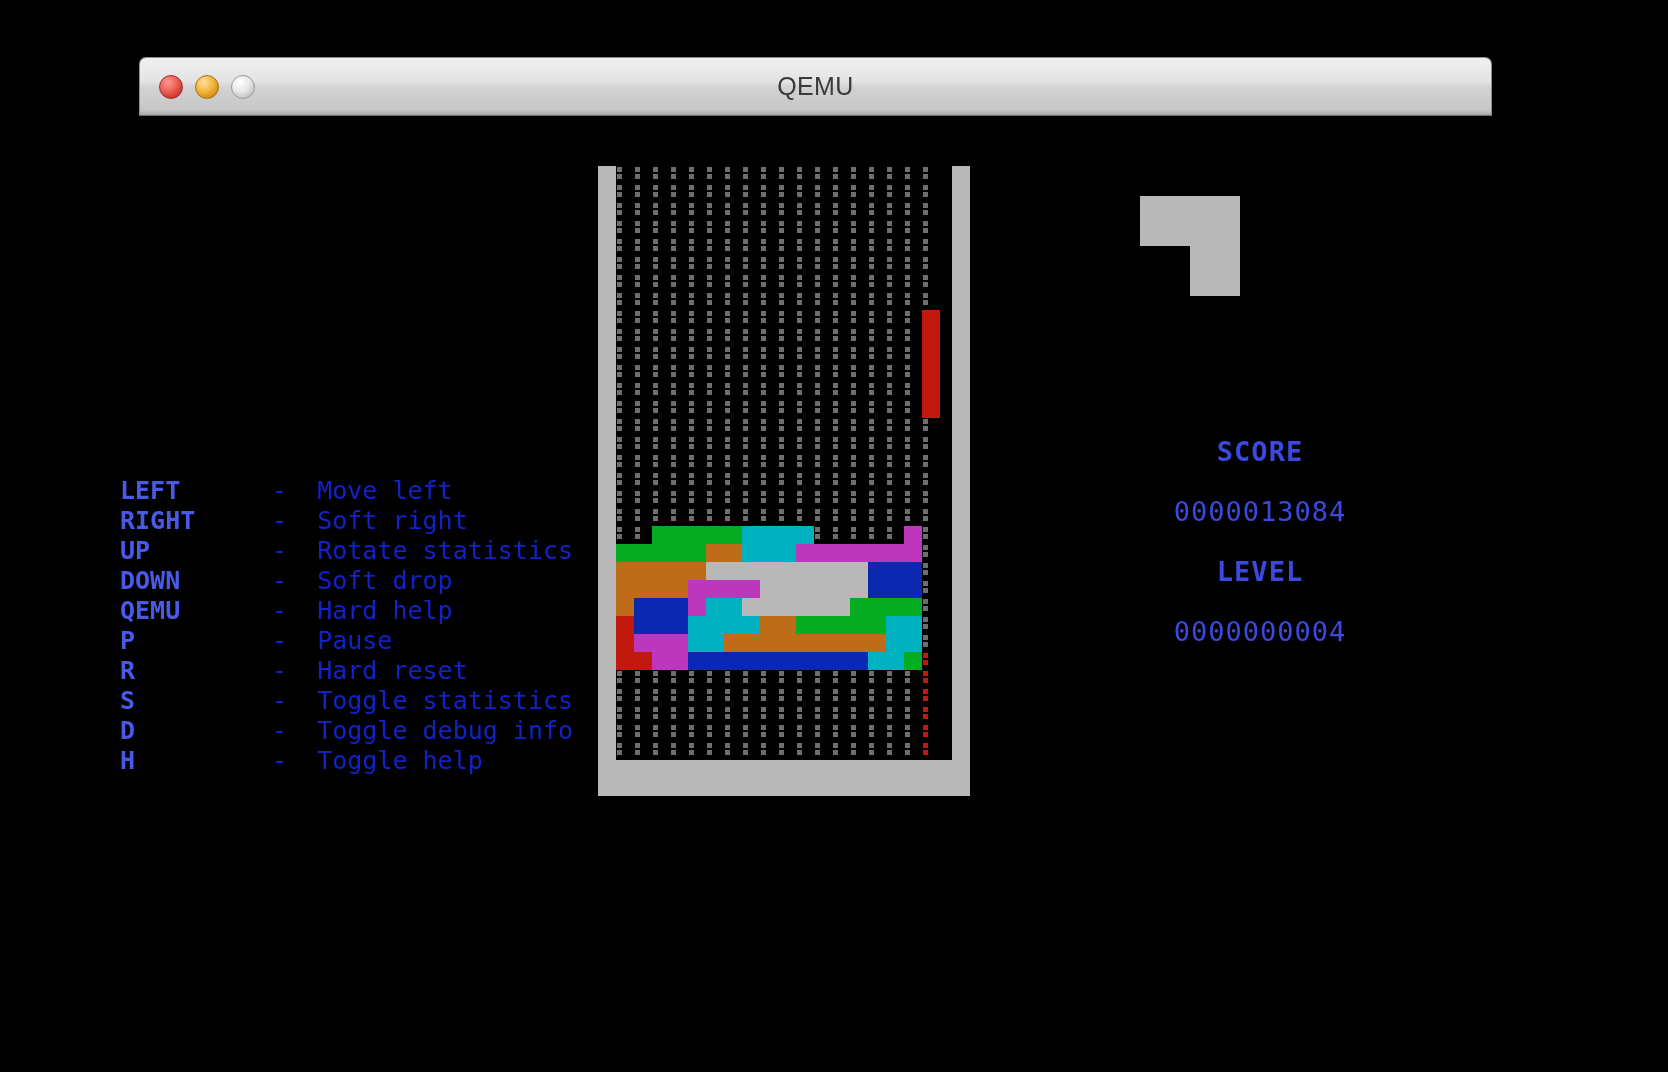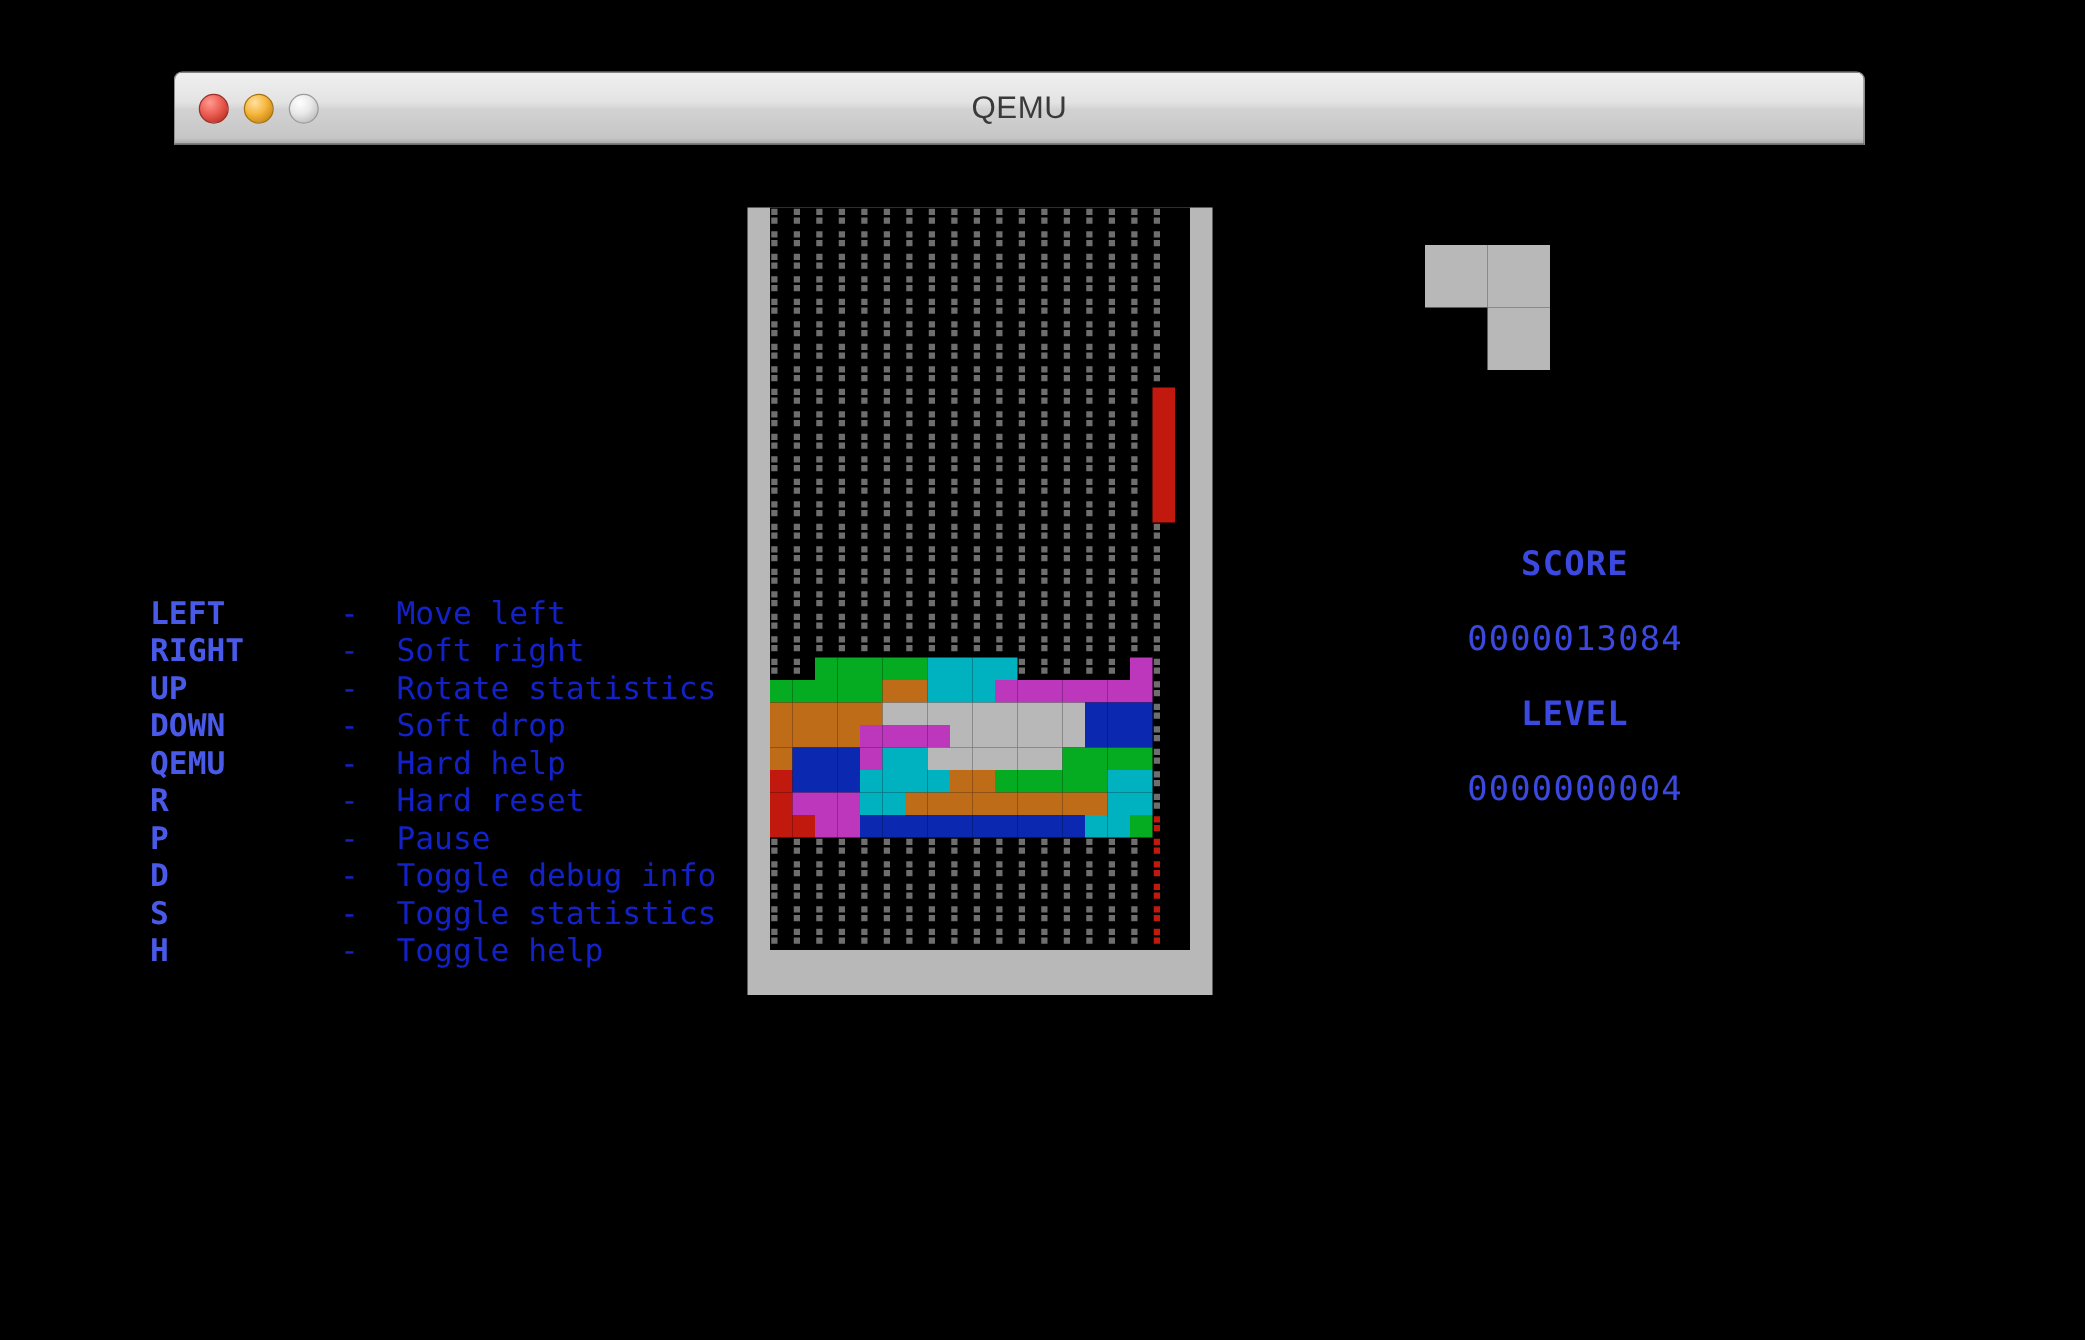--- a/index.html
+++ b/index.html
@@ -84,24 +84,24 @@
       <div class="tb-title">QEMU</div>
     </div>
   </div>
 
   <div id="help">
       <div class="help-row"><span class="help-key">LEFT</span><span class="help-dash">-</span><span class="help-desc">  Move left</span></div>
       <div class="help-row"><span class="help-key">RIGHT</span><span class="help-dash">-</span><span class="help-desc">  Soft right</span></div>
       <div class="help-row"><span class="help-key">UP</span><span class="help-dash">-</span><span class="help-desc">  Rotate statistics</span></div>
       <div class="help-row"><span class="help-key">DOWN</span><span class="help-dash">-</span><span class="help-desc">  Soft drop</span></div>
       <div class="help-row"><span class="help-key">QEMU</span><span class="help-dash">-</span><span class="help-desc">  Hard help</span></div>
+      <div class="help-row"><span class="help-key">P</span><span class="help-dash">-</span><span class="help-desc">  Pause</span></div>
       <div class="help-row"><span class="help-key">R</span><span class="help-dash">-</span><span class="help-desc">  Hard reset</span></div>
-      <div class="help-row"><span class="help-key">P</span><span class="help-dash">-</span><span class="help-desc">  Pause</span></div>
+      <div class="help-row"><span class="help-key">S</span><span class="help-dash">-</span><span class="help-desc">  Toggle statistics</span></div>
       <div class="help-row"><span class="help-key">D</span><span class="help-dash">-</span><span class="help-desc">  Toggle debug info</span></div>
-      <div class="help-row"><span class="help-key">S</span><span class="help-dash">-</span><span class="help-desc">  Toggle statistics</span></div>
       <div class="help-row"><span class="help-key">H</span><span class="help-dash">-</span><span class="help-desc">  Toggle help</span></div>
     </div>
 
   <div id="board-frame">
     <div id="board-inner">
         <div class="dotpair" style="left: 0px; top: 0px;">
           <i class="a"></i>
           <i class="b"></i>
         </div>
         <div class="dotpair" style="left: 18px; top: 0px;">

